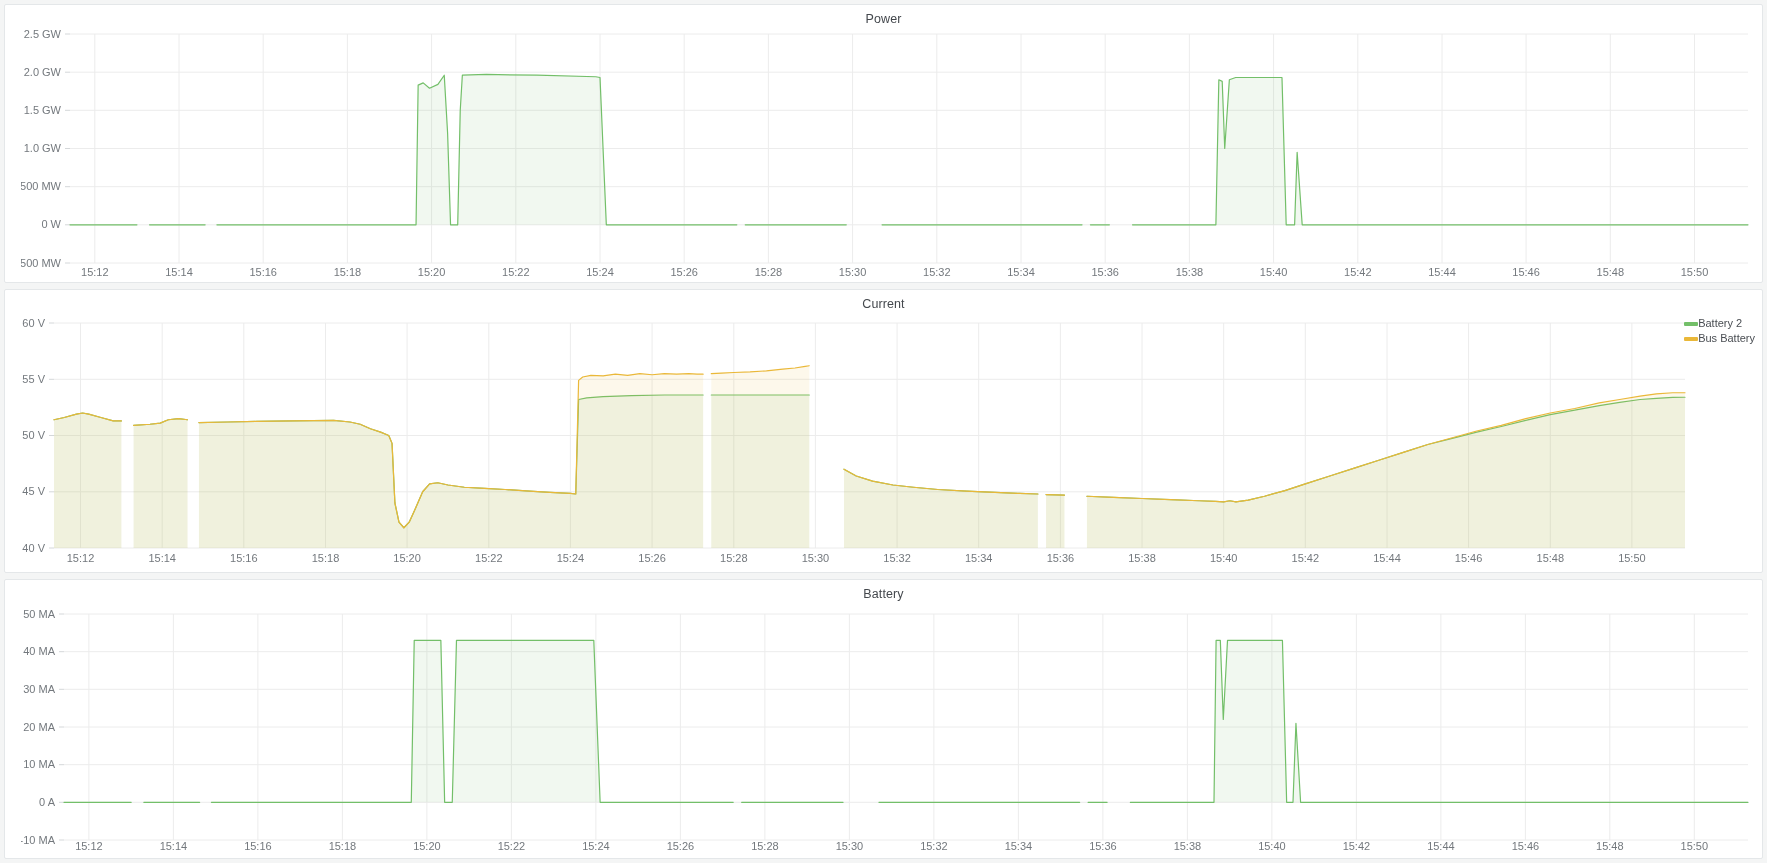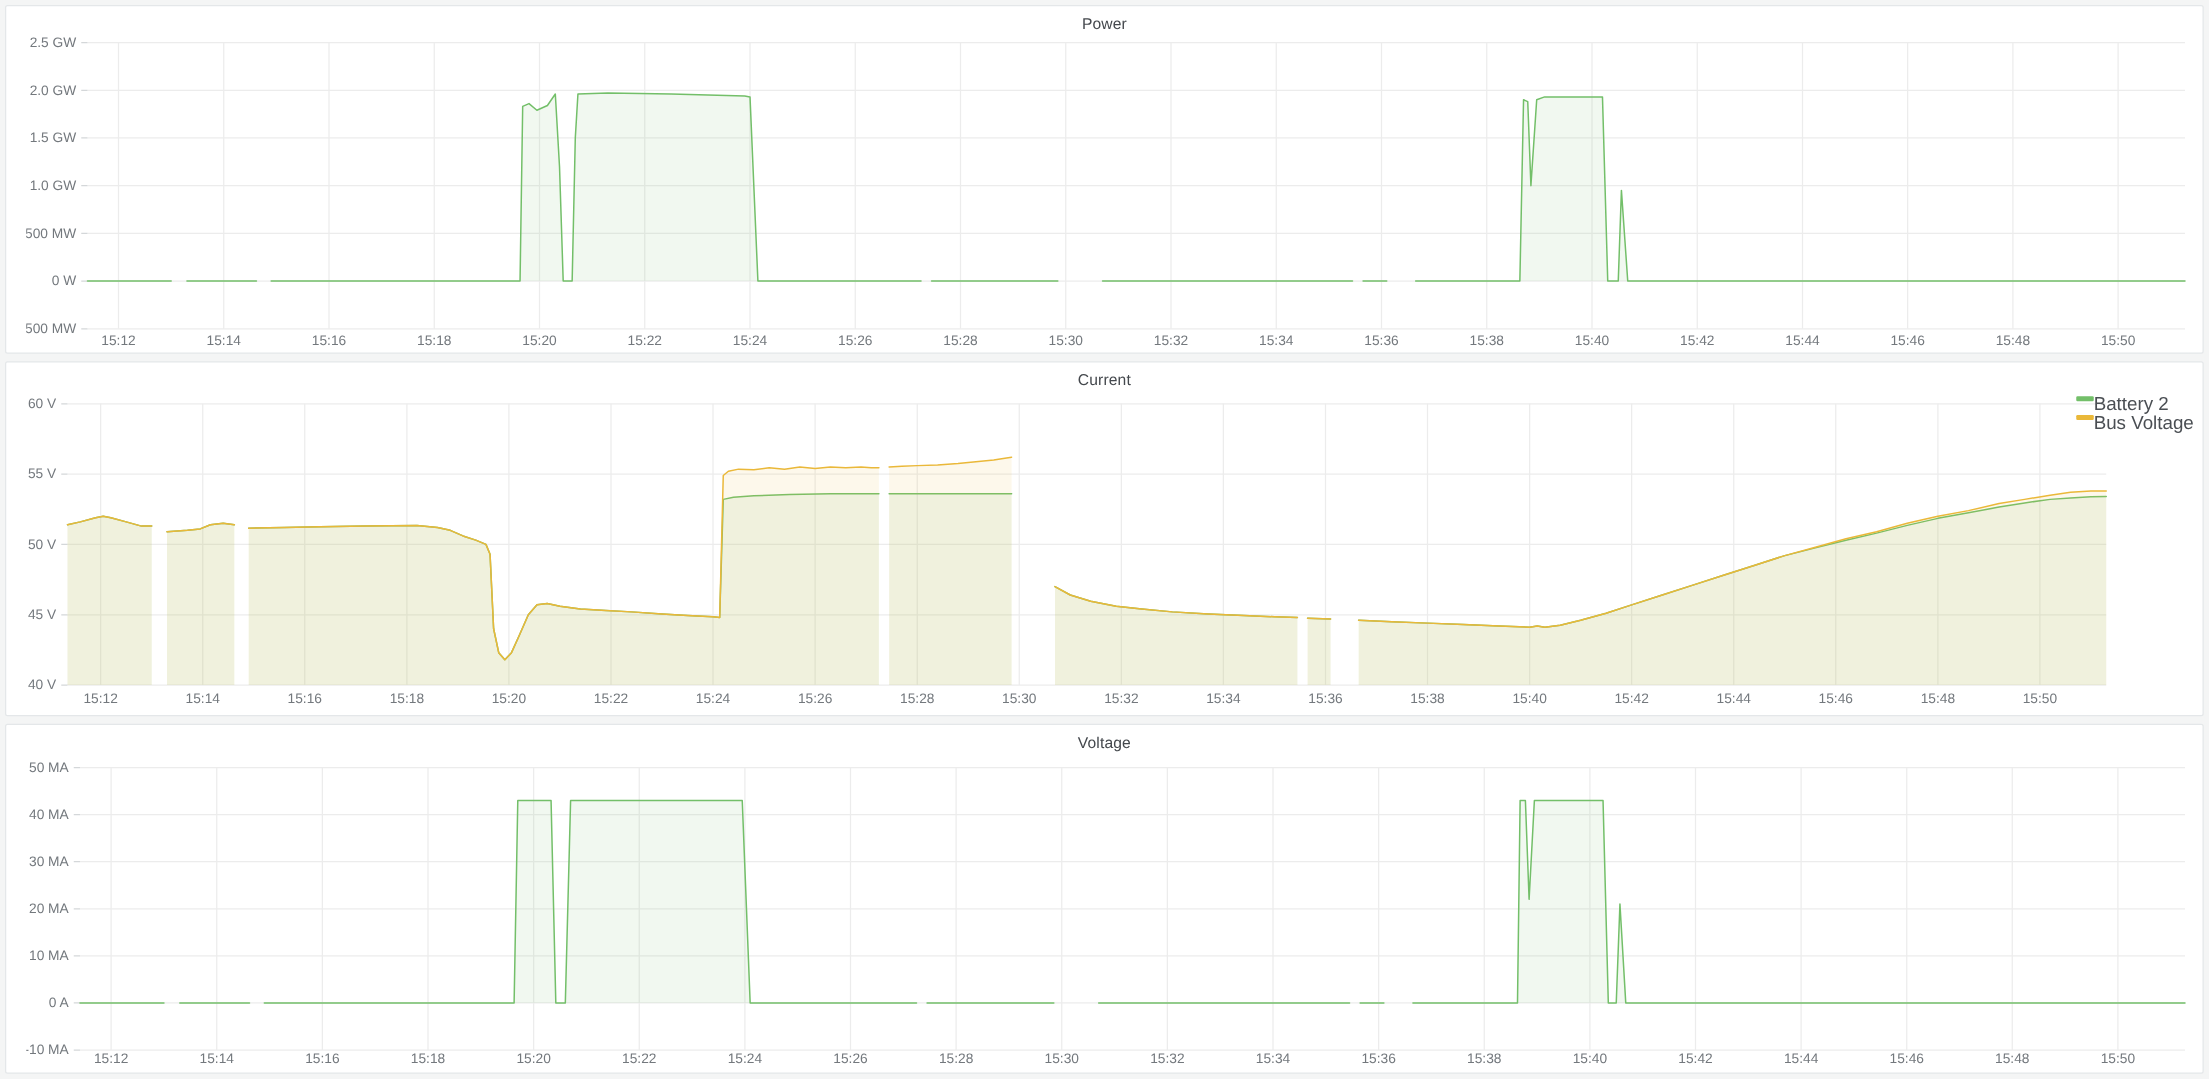--- a/index.html
+++ b/index.html
@@ -4,21 +4,21 @@
 <style>
   html,body{margin:0;padding:0;background:#f4f5f5;width:1767px;height:863px;overflow:hidden;
     font-family:"Liberation Sans",sans-serif;}
   .panel{position:absolute;left:4px;width:1759px;background:#ffffff;border:1px solid #e4e7e9;
     border-radius:2px;box-sizing:border-box;}
   .panel-title{position:absolute;top:7px;left:0;right:0;margin:0;text-align:center;
     font-size:12.5px;font-weight:500;color:#44484d;letter-spacing:.1px;cursor:pointer;}
   .plot{position:absolute;left:0;top:0;right:0;bottom:0;margin-left:16px;}
   .plot svg{position:absolute;left:0;top:0;}
   .legend{position:absolute;top:27px;right:7px;display:flex;flex-direction:column;gap:2px;z-index:5;}
-  .legend-item{display:flex;align-items:flex-start;gap:0;font-size:15px;color:#4a4e53;cursor:pointer;line-height:13px;}
+  .legend-item{display:flex;align-items:center;gap:0;font-size:11px;color:#4a4e53;cursor:pointer;line-height:13px;}
   .swatch{display:inline-block;width:14px;height:4px;border-radius:1px;background:#999;}
 </style>
 </head>
 <body>
 
 <div>
 
   <section class="panel" style="top:4px;height:279px">
     <h2 class="panel-title">Power</h2>
     <div class="plot">
@@ -191,27 +191,27 @@
           <path d="M1065.90,206.25 L1092.44,207.38 L1121.01,208.50 L1149.59,209.63 L1178.17,210.75 L1194.50,211.31 L1202.67,211.87 L1208.79,210.75 L1214.91,211.87 L1227.16,210.19 L1243.49,206.25 L1263.90,200.62 L1284.32,193.87 L1308.81,186.00 L1333.31,178.12 L1357.80,170.25 L1382.30,162.38 L1406.80,154.50 L1431.29,147.75 L1455.79,141.00 L1480.28,135.38 L1504.78,128.63 L1529.27,123.00 L1553.77,118.50 L1578.27,112.88 L1598.68,109.50 L1619.09,106.13 L1635.42,103.87 L1651.75,102.75 L1664.00,102.75" fill="none" stroke="#EAB839" stroke-width="1.2" stroke-linejoin="round" stroke-linecap="round"></path>
         </svg>
       </div>
     <div class="legend">
       <div class="legend-item">
         <span class="swatch" style="background: rgb(115, 191, 105);"></span>
         <span>Battery 2</span>
       </div>
       <div class="legend-item">
         <span class="swatch" style="background: rgb(234, 184, 57);"></span>
-        <span>Bus Voltage</span>
+        <span>Bus Battery</span>
       </div>
     </div>
   </section>
 
   <section class="panel" style="top:579px;height:280px">
-    <h2 class="panel-title">Voltage</h2>
+    <h2 class="panel-title">Battery</h2>
     <div class="plot">
         <svg viewBox="0 0 1759 280" width="1759" height="280">
           <line x1="43" x2="1727" y1="34.0" y2="34.0" stroke="#ececec" stroke-width="1"></line>
           <line x1="38" x2="43" y1="34.0" y2="34.0" stroke="#d4d7d9" stroke-width="1"></line>
           <text x="34" y="37.5" text-anchor="end" font-size="11" fill="#73787d">50 MA</text>
           <line x1="43" x2="1727" y1="71.7" y2="71.7" stroke="#ececec" stroke-width="1"></line>
           <line x1="38" x2="43" y1="71.7" y2="71.7" stroke="#d4d7d9" stroke-width="1"></line>
           <text x="34" y="75.2" text-anchor="end" font-size="11" fill="#73787d">40 MA</text>
           <line x1="43" x2="1727" y1="109.3" y2="109.3" stroke="#ececec" stroke-width="1"></line>
           <line x1="38" x2="43" y1="109.3" y2="109.3" stroke="#d4d7d9" stroke-width="1"></line>

